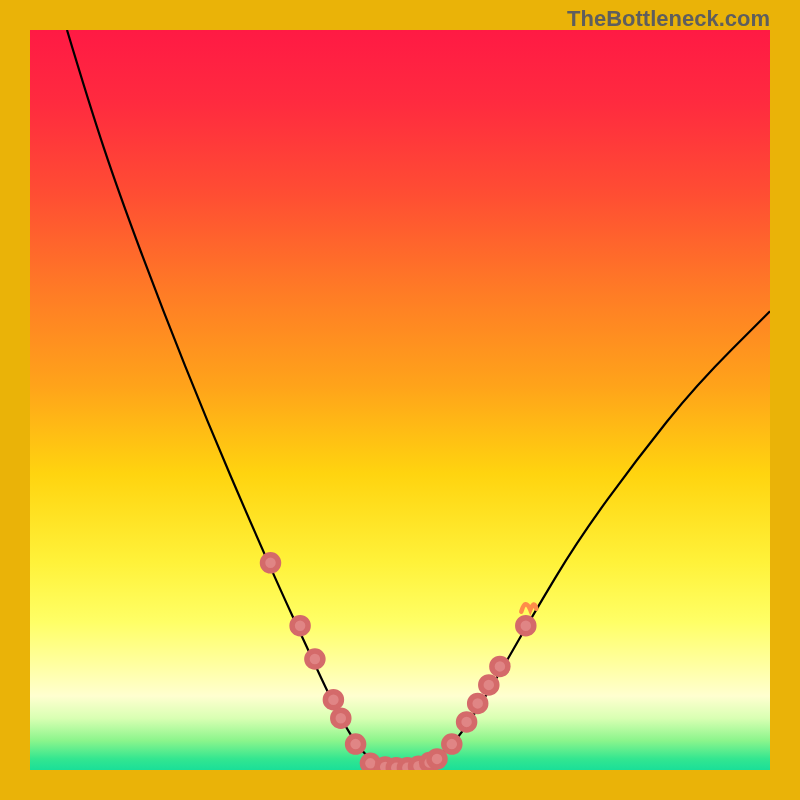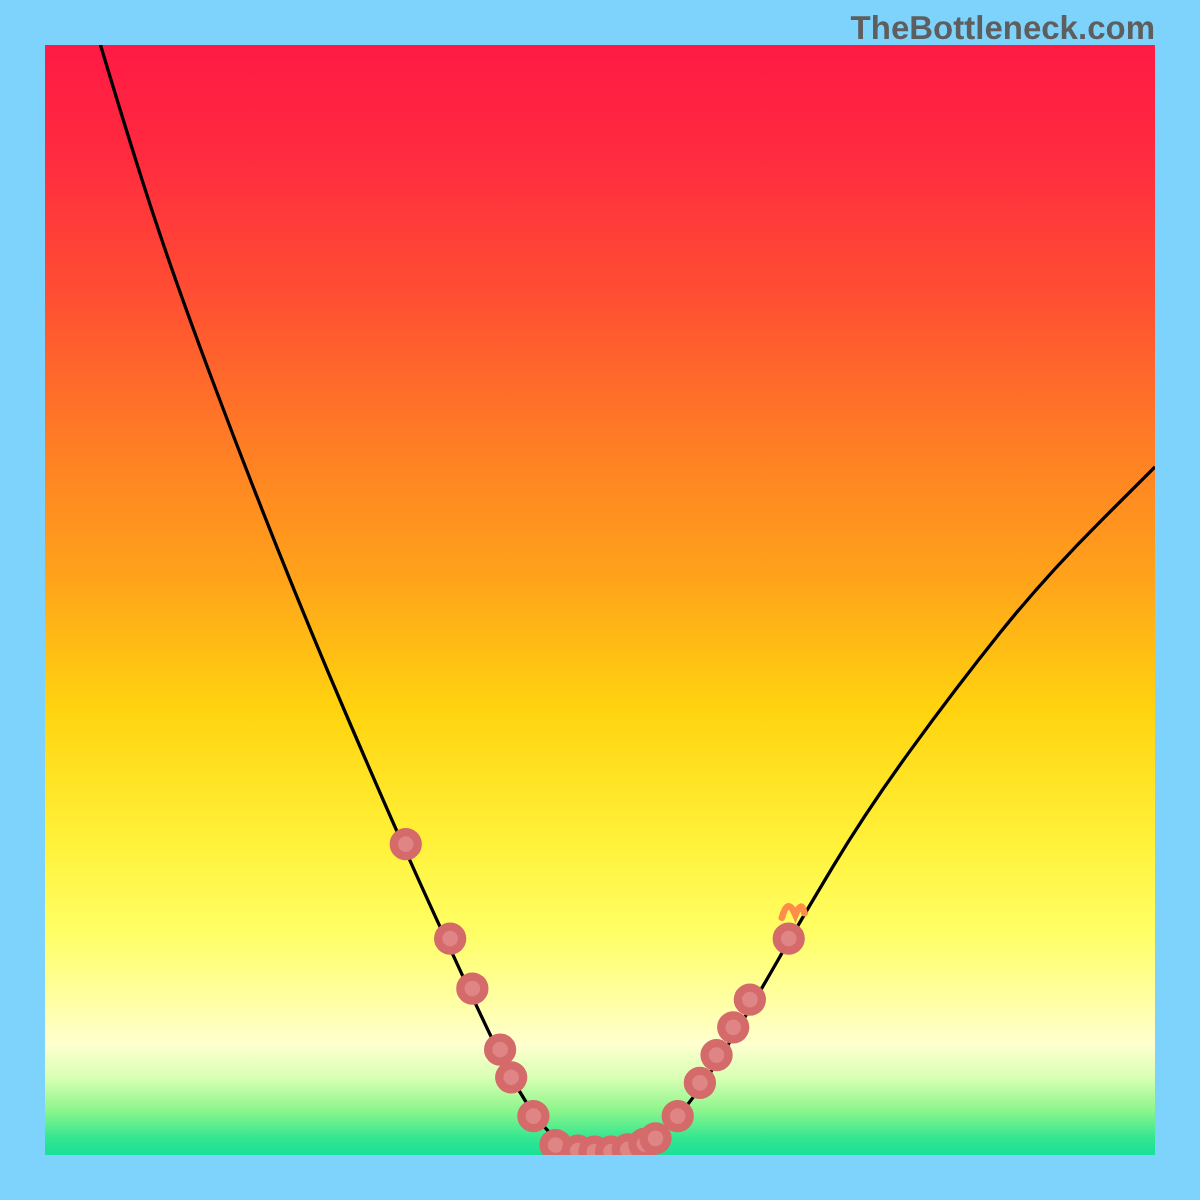--- a/index.html
+++ b/index.html
@@ -7,21 +7,21 @@
     padding: 0;
     width: 800px;
     height: 800px;
     overflow: hidden;
     background: #000;
   }
   .chart-container {
     position: relative;
     width: 800px;
     height: 800px;
-    background: #7dd3fc;
+    background: #eab308;
   }
   .plot-area {
     position: absolute;
     left: 30px;
     top: 30px;
     width: 740px;
     height: 740px;
   }
   .gradient-bg {
     position: absolute;

